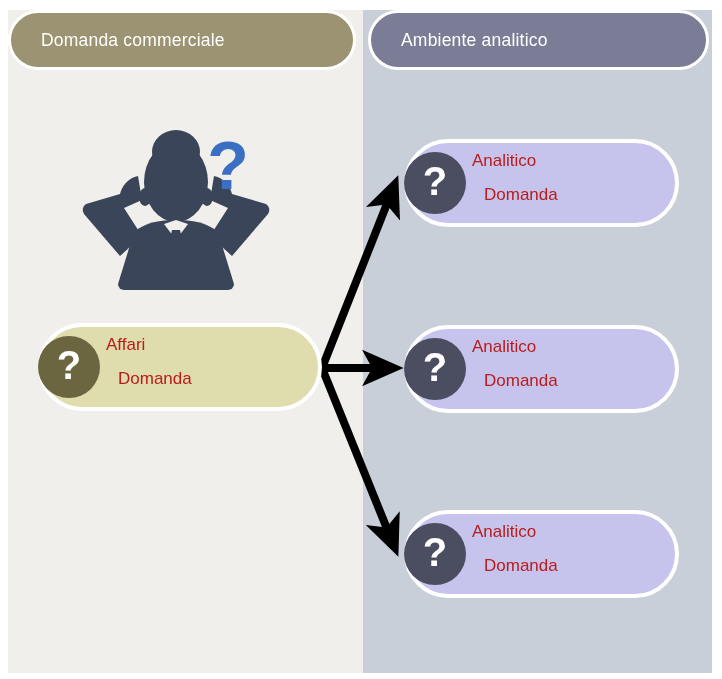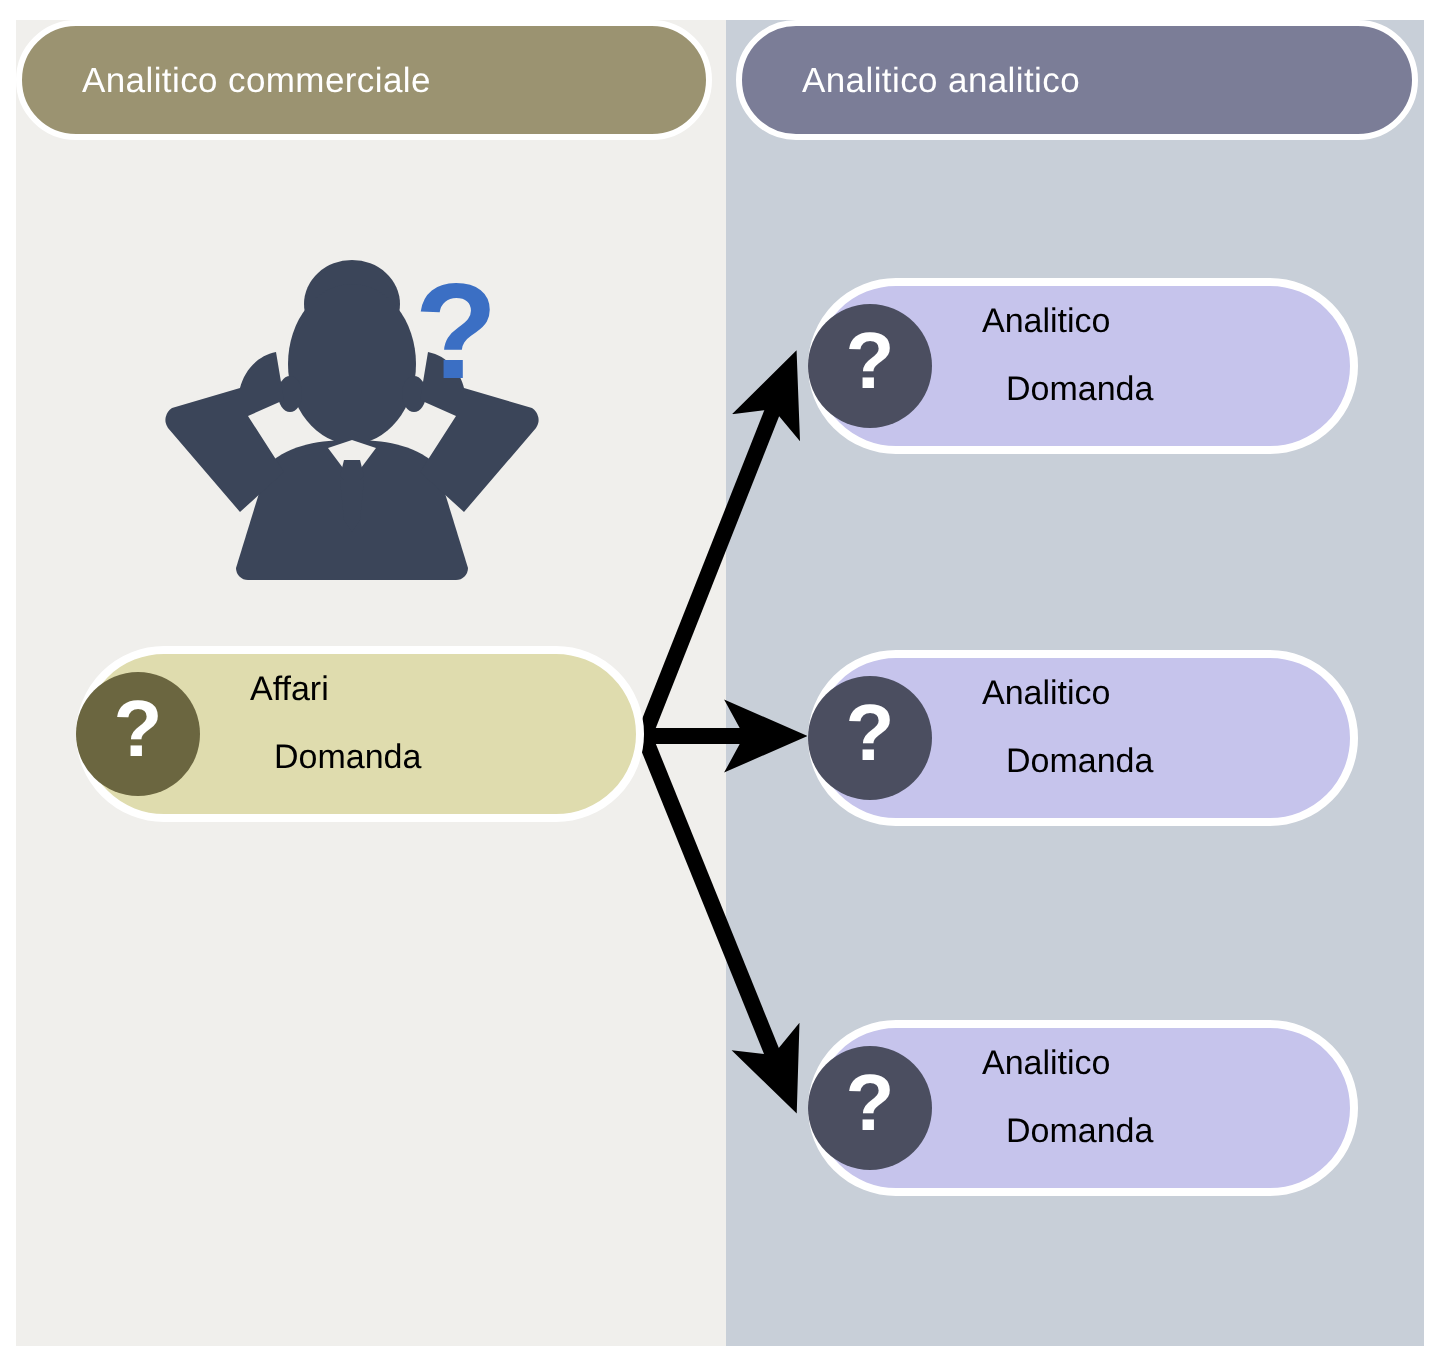--- a/index.html
+++ b/index.html
@@ -110,23 +110,23 @@
     font-weight: bold;
     line-height: 1;
     padding-bottom: 4px;
     box-sizing: border-box;
   }
   .q-card.business .q-badge { background: #6b6640; }
   .q-card.analytic .q-badge { background: #4b4e60; }
 
   .q-text {
     position: absolute;
-    left: 83px;
+    left: 64px;
     top: 8px;
-    color: #000000;
+    color: #b91c1c;
     font-size: 17px;
   }
   .q-text .line1 { display: block; }
   .q-text .line2 { display: block; margin-top: 14px; margin-left: 12px; text-align: right; }
 
   
   #arrows {
     position: absolute;
     left: 0;
     top: 0;
@@ -137,24 +137,24 @@
 </style>
 </head>
 <body>
 
 <div id="canvas">
 
   <div class="panel" id="panel-business"></div>
   <div class="panel" id="panel-analytic"></div>
 
   <div class="header-pill" id="header-business">
-    <span>Analitico commerciale</span>
+    <span>Domanda commerciale</span>
   </div>
   <div class="header-pill" id="header-analytic">
-    <span>Analitico analitico</span>
+    <span>Ambiente analitico</span>
   </div>
 
   <svg id="person-illustration" viewBox="0 0 200 200">
 
     <ellipse cx="100" cy="48" rx="24" ry="22" fill="#3b4559"></ellipse>
 
     <ellipse cx="100" cy="78" rx="32" ry="40" fill="#3b4559"></ellipse>
 
     <ellipse cx="69" cy="93" rx="6" ry="9" fill="#3b4559"></ellipse>
     <ellipse cx="131" cy="93" rx="6" ry="9" fill="#3b4559"></ellipse>

